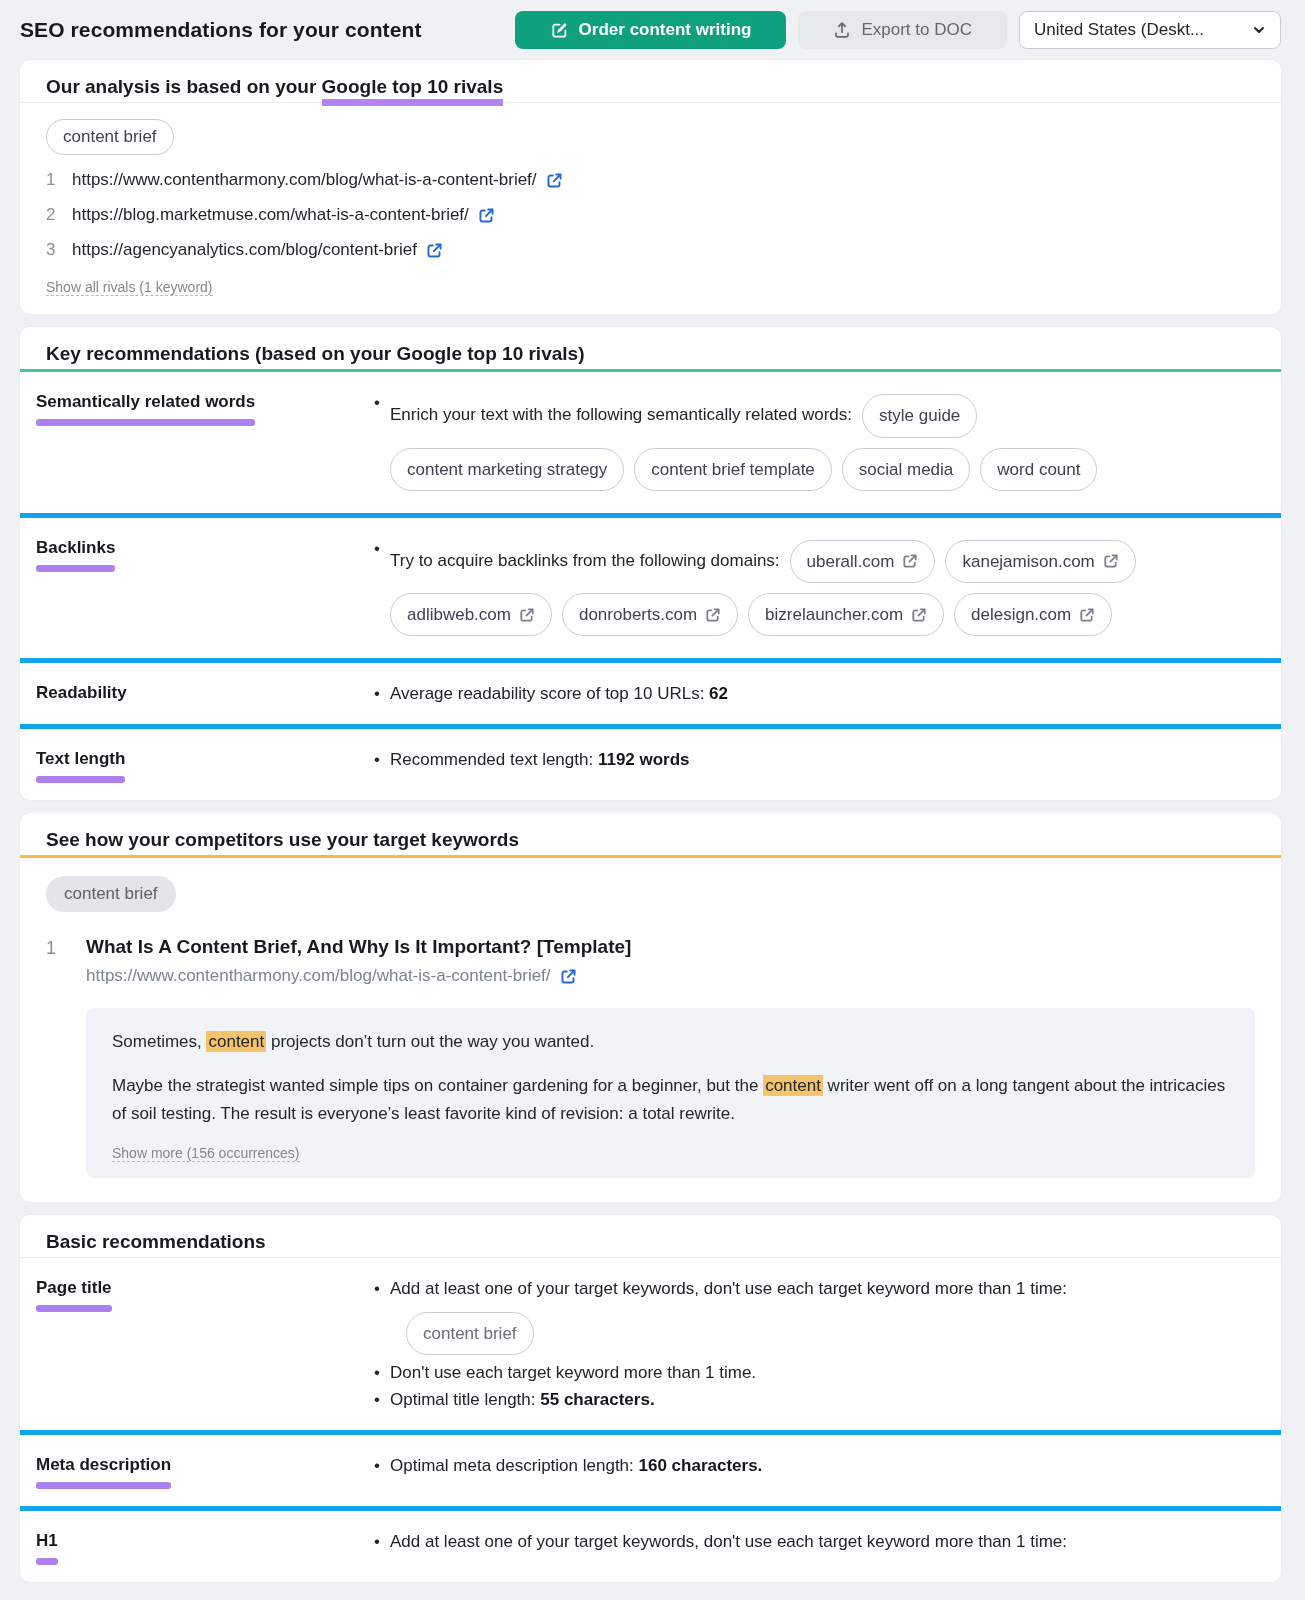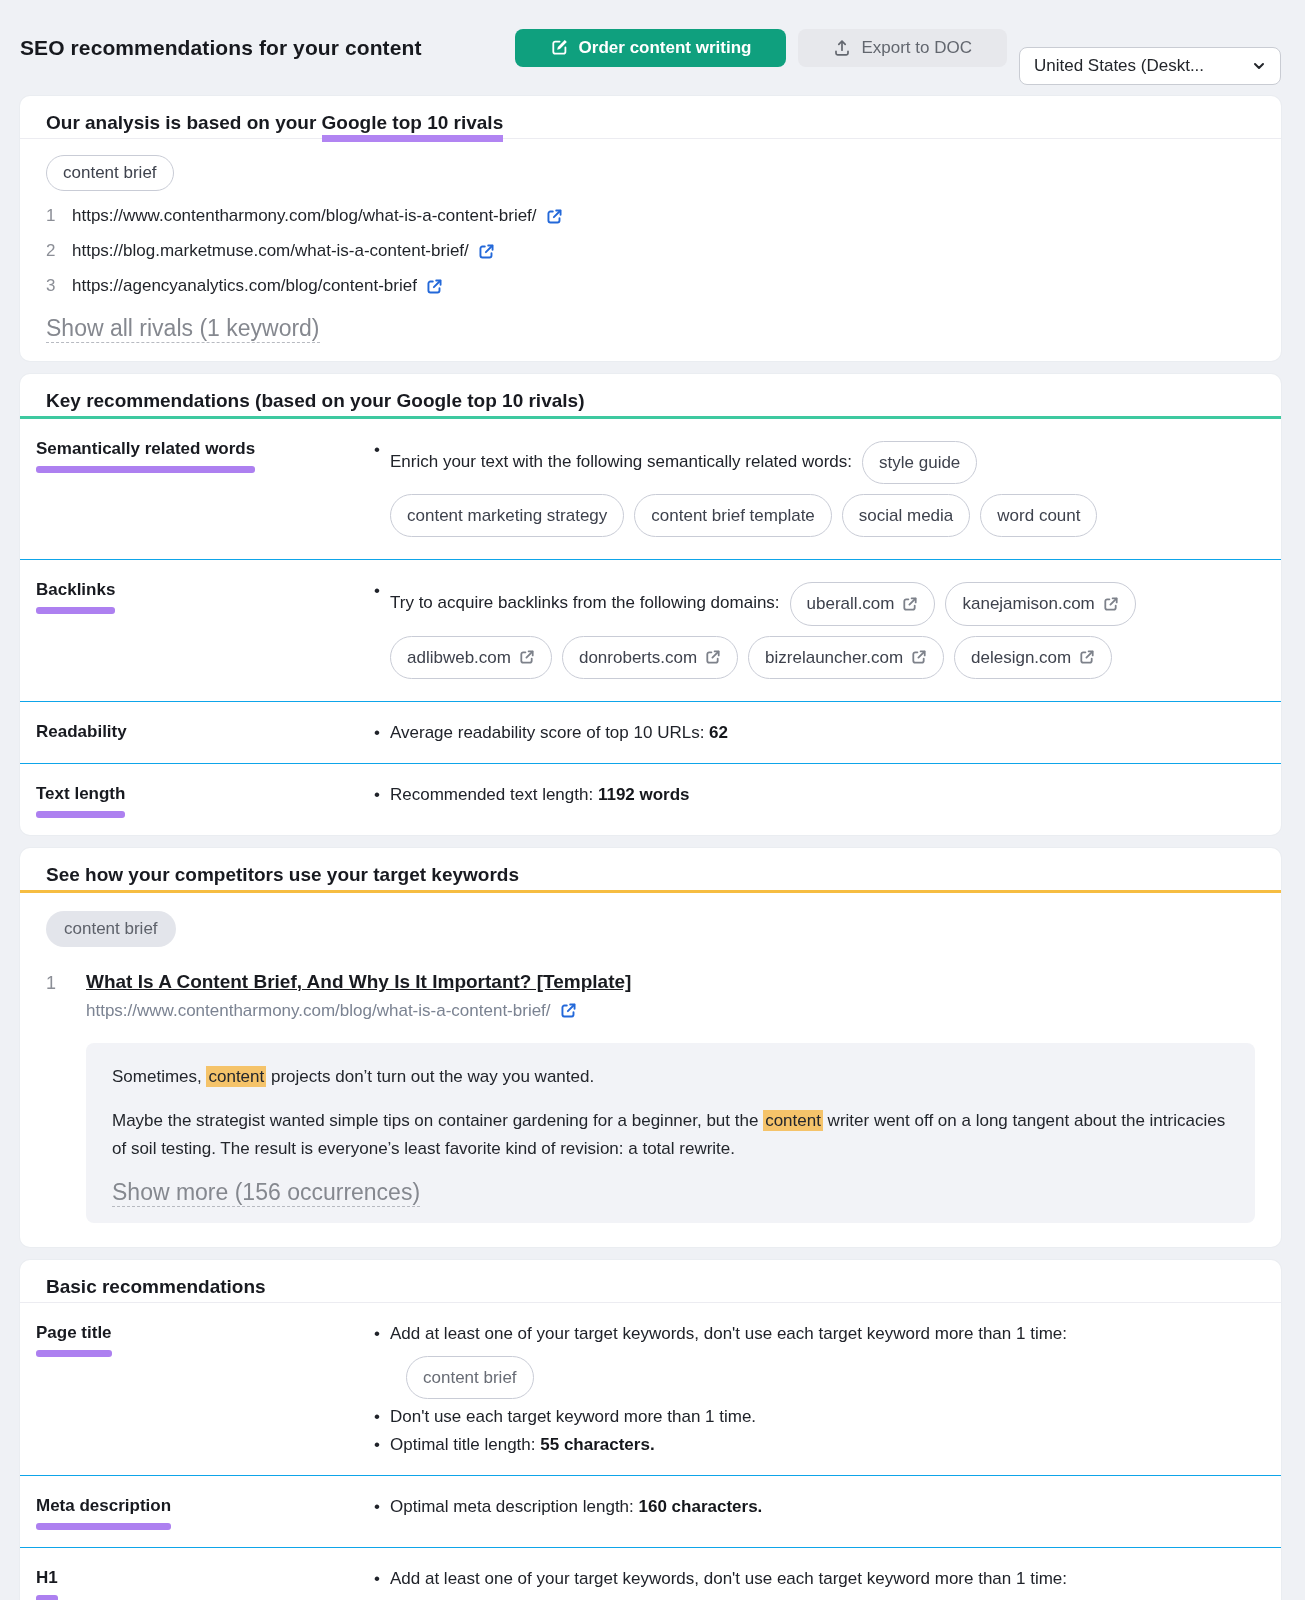--- a/index.html
+++ b/index.html
@@ -13,21 +13,21 @@
 
   
   .topbar { display:flex; align-items:center; padding:11px 0 11px; gap:12px; }
   .page-title { flex:1; font-size:21px; font-weight:bold; color:#17191e; letter-spacing:.1px; }
   .btn { display:inline-flex; align-items:center; gap:10px; font-size:17px;
          border:none; border-radius:8px; padding:9px 35px; cursor:pointer; line-height:1.2; }
   .btn-green { background:#0fa07e; color:#fff; font-weight:bold; }
   .btn-gray  { background:#e7e8ec; color:#63676f; }
   .select { display:inline-flex; align-items:center; justify-content:space-between; gap:24px;
             background:#fff; border:1px solid #c9ccd3; border-radius:8px; padding:8px 14px;
-            font-size:17px; color:#23262b; min-width:262px; cursor:pointer;margin-top:36px; }
+            font-size:17px; color:#23262b; min-width:262px; cursor:pointer; }
   .icon { display:inline-flex; flex:none; }
 
   
   .card { background:#fff; border-radius:10px; margin-bottom:13px; box-shadow:0 0 0 1px rgba(25,28,40,.02); }
   .card-header { padding:16px 26px 4px; font-size:19px; font-weight:bold; color:#181a20;
                  border-bottom:1px solid #ececf1; }
   .card-header.green  { border-bottom:3px solid #3ec9a0; }
   .card-header.amber  { border-bottom:3px solid #f6bd41; }
 
   .hl-underline { padding-bottom:9px;
@@ -39,45 +39,45 @@
           font-size:17px; color:#3e424d; white-space:nowrap; }
   .chip-filled { background:#e3e5eb; border:none; color:#5d616a; padding:8px 18px; }
   .chip .icon { color:#7d818a; }
 
   
   .rivals-body { padding:16px 26px 18px; }
   .rival-row { display:flex; align-items:center; gap:16px; margin:15px 0; font-size:17px; }
   .rank { color:#8b8e96; min-width:10px; }
   .rival-url { color:#1f2228; display:flex; align-items:center; gap:9px; }
   .ext-blue { color:#2368d9; }
-  .dashed-link { display:inline-block; margin-top:4px; font-size:23px; color:#85888f;
+  .dashed-link { display:inline-block; margin-top:4px; font-size:14px; color:#85888f;
                  border-bottom:1px dashed #b7bac1; padding-bottom:0; cursor:pointer; }
 
   
   .rec-row { display:grid; grid-template-columns:336px 1fr; padding:17px 40px 17px 16px;
-             border-top:1px solid #0ea5e9; }
+             border-top:5px solid #0ea5e9; }
   .rec-row.first { border-top:none; }
   .row-label { font-size:17px; font-weight:bold; color:#181a20; padding-top:3px; }
   .row-label > span { display:inline-block; }
   .u-purple::after { content:""; display:block; height:7px; background:#ad80f0;
                      border-radius:3px; margin-top:7px; }
   .rec-content { max-width:800px; font-size:17px; line-height:1.6; color:#20232a; }
   .bullet { position:relative; padding-left:18px; }
   .bullet::before { content:"•"; position:absolute; left:2px; color:#20232a; }
   .chips-flow .chip { margin:5px 10px 5px 0; vertical-align:middle; }
   .chips-flow .lead { margin-right:10px; }
   .bullet + .bullet { }
   .chip-line { padding-left:16px; margin:9px 0 4px; }
   b { color:#15171c; }
 
   
   .comp-body { padding:18px 26px 24px; }
   .comp-item { display:grid; grid-template-columns:40px 1fr; margin-top:24px; }
   .comp-rank { font-size:18px; color:#8b8e96; padding-top:2px; }
-  .comp-title { font-size:19px; font-weight:bold; color:#191b20;text-decoration:underline; }
+  .comp-title { font-size:19px; font-weight:bold; color:#191b20; }
   .comp-url { display:flex; align-items:center; gap:9px; margin-top:8px;
               font-size:17px; color:#7b8392; cursor:pointer; }
   .quote { background:#f2f3f7; border-radius:8px; padding:20px 26px 16px; margin-top:22px; }
   .quote p { font-size:17px; line-height:1.65; color:#23262c; margin-bottom:16px; }
   .kw-hl { background:#f5c36a; padding:1px 2px; }
 
   
   .b-chip-gray { color:#686c75; }
 </style>
 </head>

